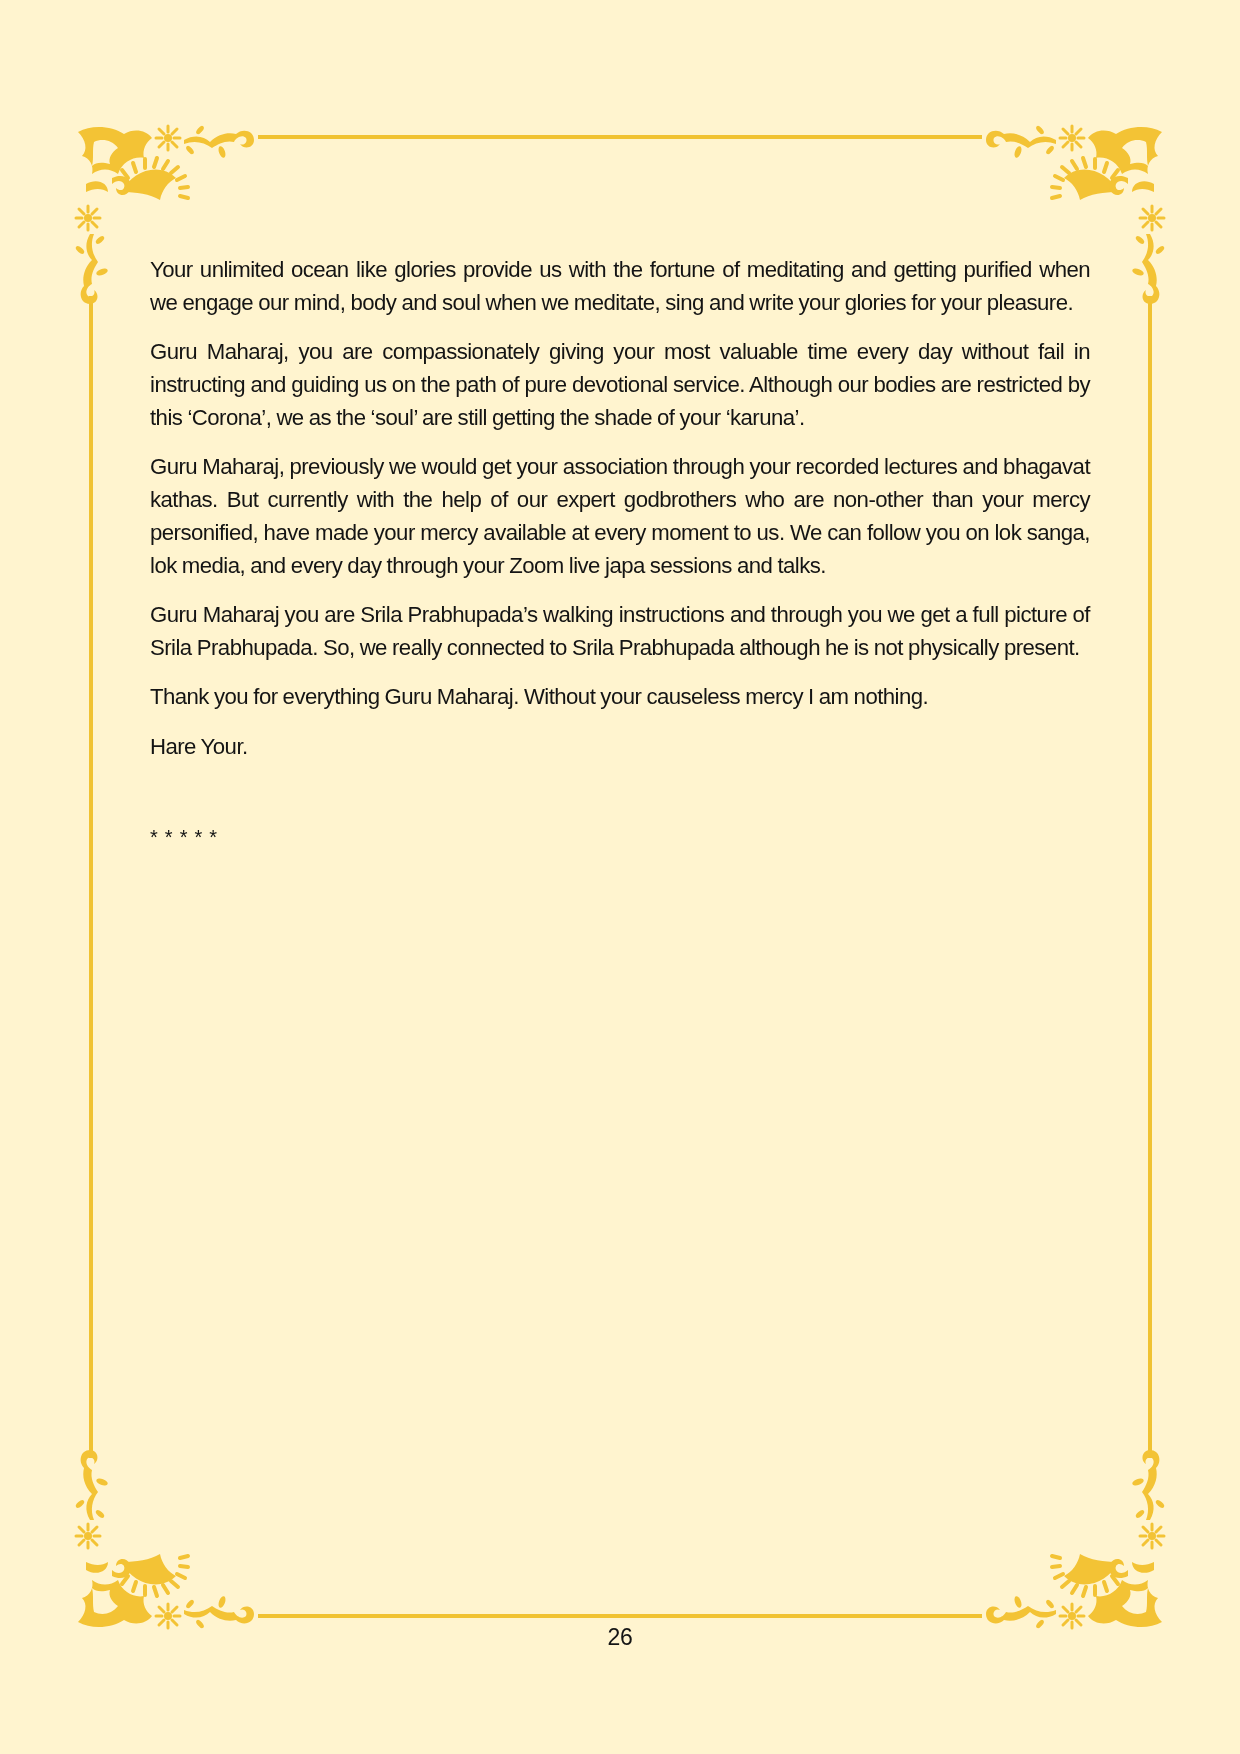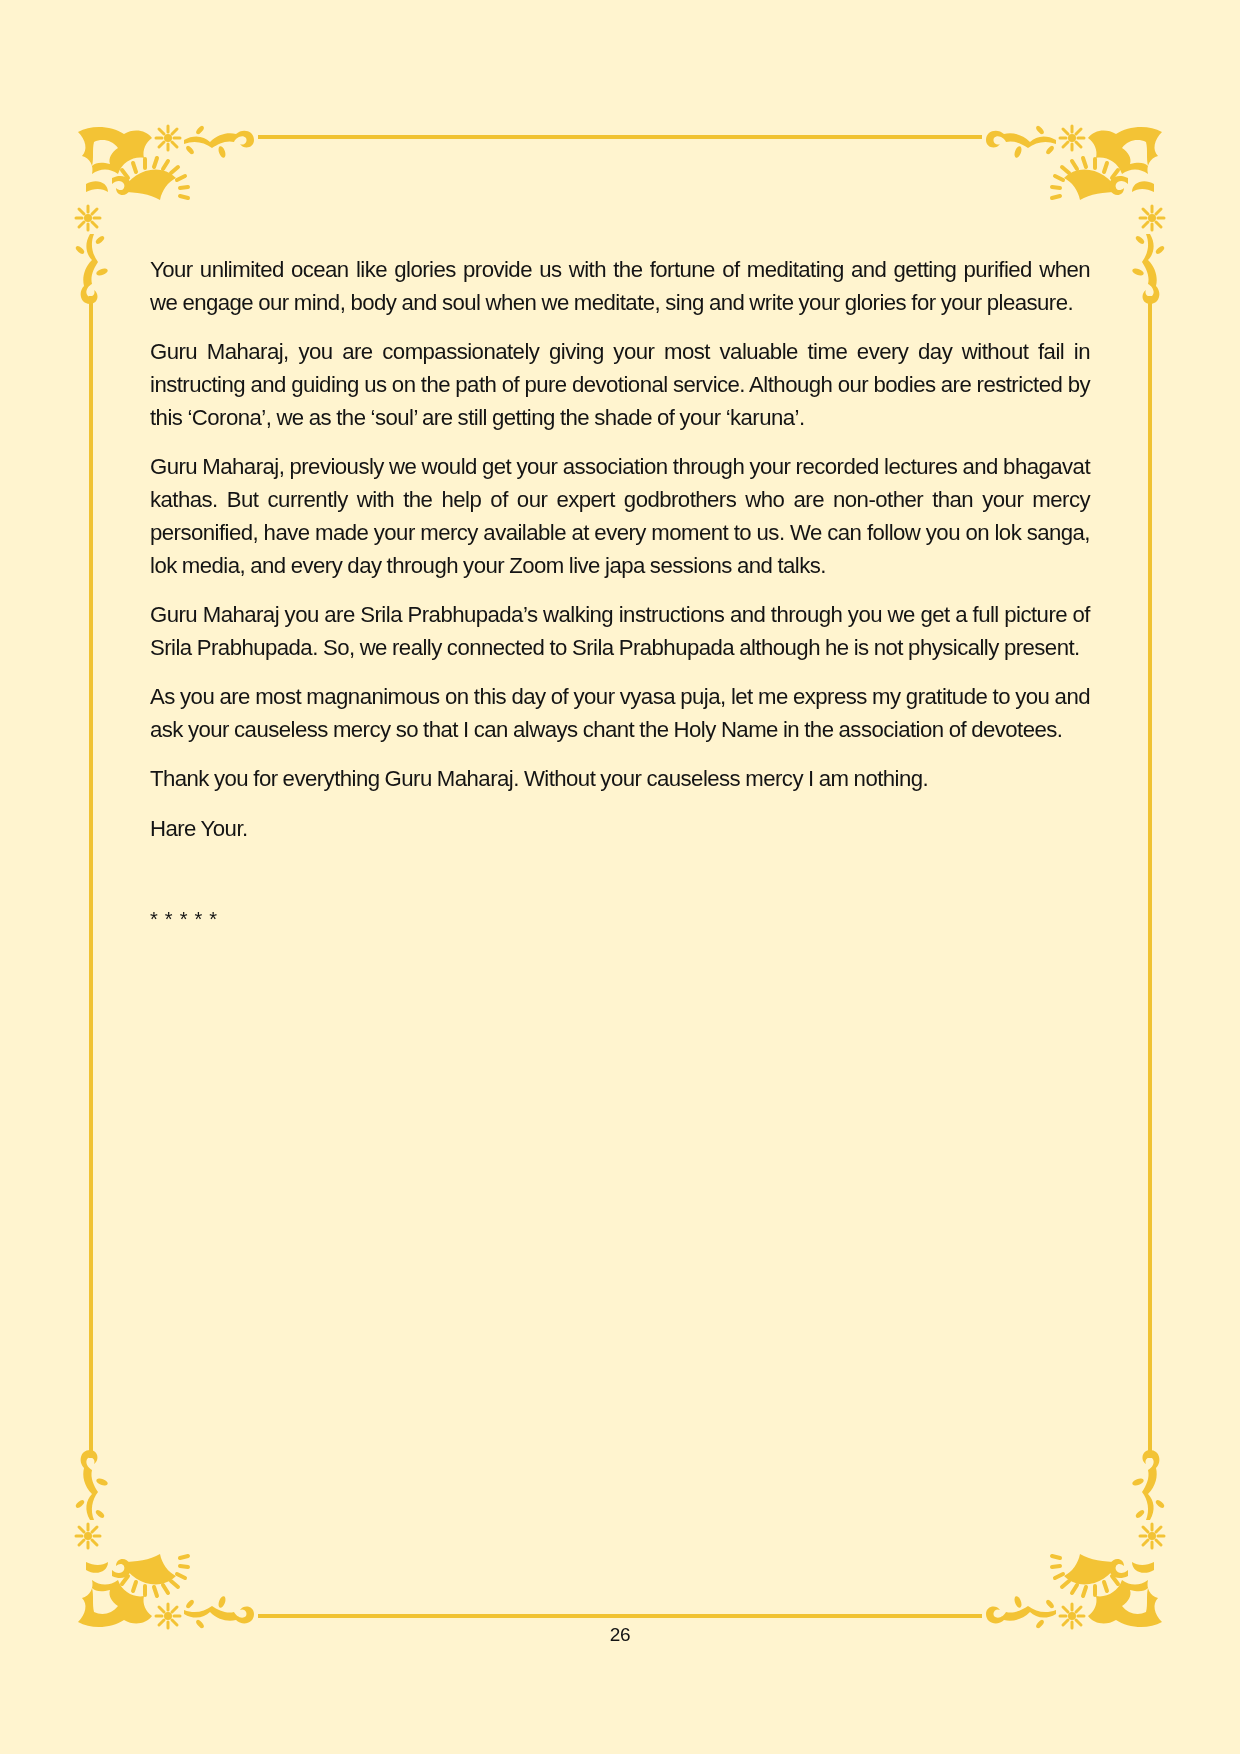--- a/index.html
+++ b/index.html
@@ -62,21 +62,21 @@
       letter-spacing: 1px;
       font-size: 20px;
     }
 
     .page-number {
       position: absolute;
       top: 1624px;
       left: 0;
       width: 1240px;
       text-align: center;
-      font-size: 19px;
+      font-size: 23px;
       letter-spacing: -0.3px;
     }
   </style>
 </head>
 <body>
 
 <svg width="0" height="0" style="position:absolute" aria-hidden="true">
   <defs>
     <symbol id="corner-ornament" viewBox="0 0 190 190">
       <g fill="#f3c335">
@@ -167,19 +167,18 @@
   <svg>
       <use href="#corner-ornament"></use>
     </svg>
 </div>
 
 <div class="content">
   <p>Your unlimited ocean like glories provide us with the fortune of meditating and getting purified when we engage our mind, body and soul when we meditate, sing and write your glories for your pleasure.</p>
   <p>Guru Maharaj, you are compassionately giving your most valuable time every day without fail in instructing and guiding us on the path of pure devotional service.  Although our bodies are restricted by this ‘Corona’, we as the ‘soul’ are still getting the shade of your ‘karuna’.</p>
   <p>Guru Maharaj, previously we would get your association through your recorded lectures and bhagavat kathas. But currently with the help of our expert godbrothers who are non-other than your mercy personified, have made your mercy available at every moment to us.  We can follow you on lok sanga, lok media, and every day through your Zoom live japa sessions and talks.</p>
   <p>Guru Maharaj you are Srila Prabhupada’s walking instructions and through you we get a full picture of Srila Prabhupada. So, we really connected to Srila Prabhupada although he is not physically present.</p>
-  <p>As you are most magnanimous on this day of your vyasa puja, let me express my gratitude to you and ask your causeless mercy so that I can always chant the Holy Name in the association of devotees.</p>
   <p class="short">Thank you for everything Guru Maharaj. Without your causeless mercy I am nothing.</p>
   <p class="short">Hare Your.</p>
   <p class="short separator">* * * * *</p>
 </div>
 
 <div class="page-number">26</div>
 
 </body></html>

